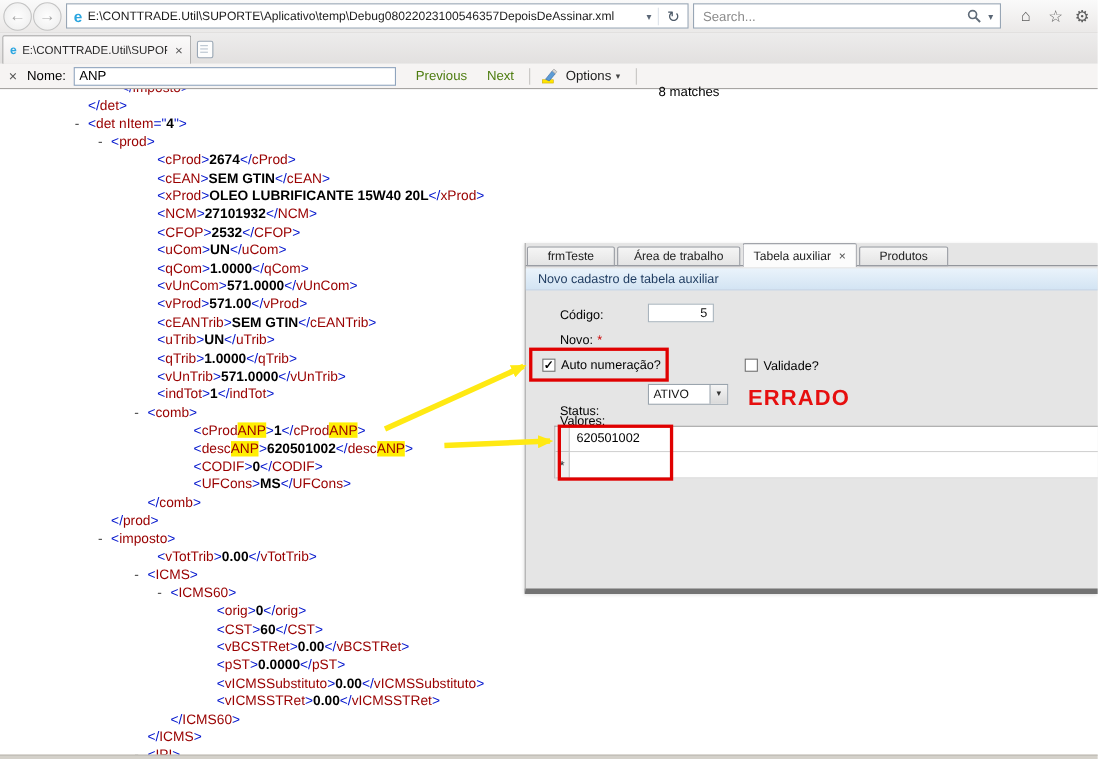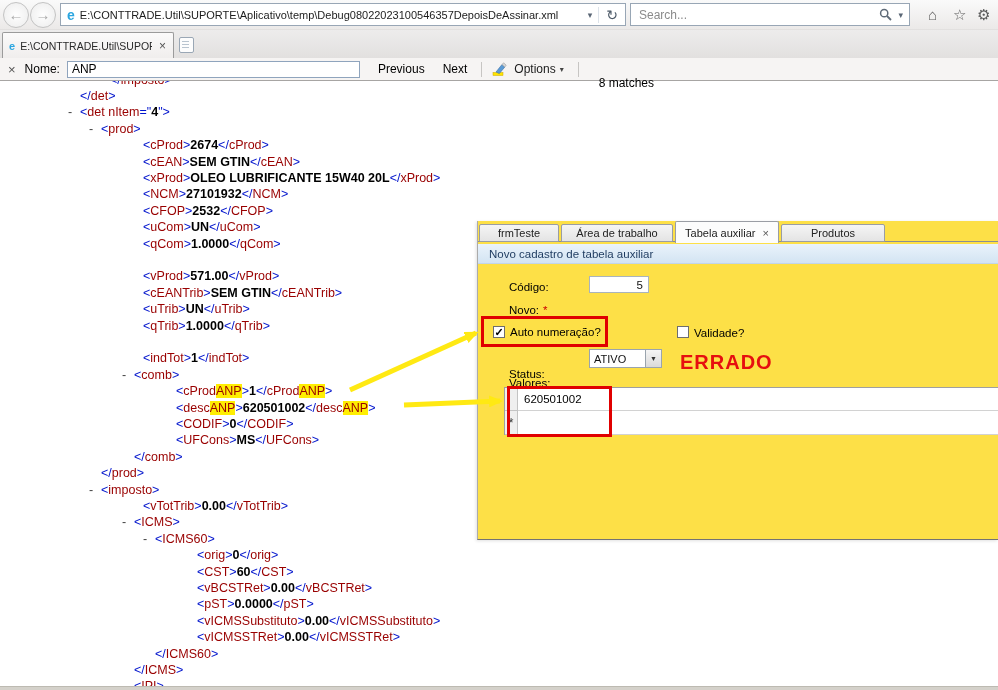--- a/index.html
+++ b/index.html
@@ -36,36 +36,36 @@
     background:#fdfdfd; border:1px solid #9aa7b5; border-radius:2px; z-index:6; }
   .newtab::after { content:""; position:absolute; left:2px; top:3px; width:7px; height:1px;
     background:#b9c4cf; box-shadow:0 3px 0 #b9c4cf, 0 6px 0 #b9c4cf; }
   
   .findbar { position:absolute; left:0; top:58px; width:998px; height:23px;
     background:#f6f4f3; border-bottom:1px solid #a7a5a3; display:flex; align-items:center; z-index:5; }
   .find-close { font-size:13px; color:#555; margin:0 9px 0 8px; }
   .find-label { font-size:12px; color:#000; margin-right:7px; }
   .find-input { width:293px; height:17px; border:1px solid #8fa4bd; font-size:12px;
     padding:0 4px; font-family:"Liberation Sans",sans-serif; outline:none; }
-  .fbtn { font-size:12px; color:#000000; margin-left:18px; }
+  .fbtn { font-size:12px; color:#4d7c0f; margin-left:18px; }
   .fsep { width:1px; height:15px; background:#c7c5c3; margin:0 10px 0 14px; }
   .fopts { font-size:12px; color:#1c1c1c; margin-left:6px; }
   .fcaret { font-size:8px; color:#444; margin-left:4px; }
   .fmatches { font-size:12px; color:#000; margin-left:10px;margin-top:28px; }
   
   .xml { position:absolute; left:0; top:0; width:998px; height:690px; z-index:1; }
   .xline { position:absolute; white-space:pre; font-size:12.5px; line-height:16.4px; height:16.4px; }
   .dash { position:absolute; left:-12px; color:#444; }
   .tk-m { color:#0013cc; }
   .tk-t { color:#990000; }
   .tk-v { color:#000; font-weight:bold; }
   .tk-h { color:#990000; background:#ffee02; }
   
   .appwin { position:absolute; left:477px; top:221px; width:521px; height:319px;
-    background:#fde047; border-left:1px solid #ababab; border-bottom:1px solid #737373;
+    background:#e5e5e5; border-left:1px solid #ababab; border-bottom:5px solid #737373;
     box-shadow:-1px 1px 3px rgba(0,0,0,.12); z-index:10; font-size:11.5px; color:#111; }
   .wtabs { position:absolute; left:0; top:0; width:100%; height:21px; border-bottom:1px solid #8a8d94; }
   .wtab { position:absolute; top:3px; height:18px; background:linear-gradient(#f5f5f5,#e4e4e4);
     border:1px solid #9a9da4; border-radius:2px 2px 0 0; font-size:11px; color:#222;
     display:flex; align-items:center; justify-content:center; padding:0 6px; }
   .wtab.sel { top:0; height:22px; background:#fcfcfc; border-bottom:none; z-index:2; font-size:11px; }
   .wtab-close { font-size:11px; color:#555; margin-left:7px; }
   .ghdr { position:absolute; left:0; top:23px; width:100%; height:20px;
     background:linear-gradient(#eaf3fb,#d3e4f3); border-bottom:1px solid #c2d5e8;
     display:flex; align-items:center; padding-left:11px; color:#1d3a5f; font-size:11.5px; }
@@ -105,24 +105,26 @@
     <div class="xline" style="top: 87.9px; left: 80px;"><span class="tk-m">&lt;/</span><span class="tk-t">det</span><span class="tk-m">&gt;</span></div>
     <div class="xline" style="top: 104.3px; left: 80px;"><span class="dash">-</span><span class="tk-m">&lt;</span><span class="tk-t">det</span><span class="tk-m"> </span><span class="tk-t">nItem</span><span class="tk-m">="</span><span class="tk-v">4</span><span class="tk-m">"&gt;</span></div>
     <div class="xline" style="top: 120.7px; left: 101px;"><span class="dash">-</span><span class="tk-m">&lt;</span><span class="tk-t">prod</span><span class="tk-m">&gt;</span></div>
     <div class="xline" style="top: 137.1px; left: 143px;"><span class="tk-m">&lt;</span><span class="tk-t">cProd</span><span class="tk-m">&gt;</span><span class="tk-v">2674</span><span class="tk-m">&lt;/</span><span class="tk-t">cProd</span><span class="tk-m">&gt;</span></div>
     <div class="xline" style="top: 153.5px; left: 143px;"><span class="tk-m">&lt;</span><span class="tk-t">cEAN</span><span class="tk-m">&gt;</span><span class="tk-v">SEM GTIN</span><span class="tk-m">&lt;/</span><span class="tk-t">cEAN</span><span class="tk-m">&gt;</span></div>
     <div class="xline" style="top: 169.9px; left: 143px;"><span class="tk-m">&lt;</span><span class="tk-t">xProd</span><span class="tk-m">&gt;</span><span class="tk-v">OLEO LUBRIFICANTE 15W40 20L</span><span class="tk-m">&lt;/</span><span class="tk-t">xProd</span><span class="tk-m">&gt;</span></div>
     <div class="xline" style="top: 186.3px; left: 143px;"><span class="tk-m">&lt;</span><span class="tk-t">NCM</span><span class="tk-m">&gt;</span><span class="tk-v">27101932</span><span class="tk-m">&lt;/</span><span class="tk-t">NCM</span><span class="tk-m">&gt;</span></div>
     <div class="xline" style="top: 202.7px; left: 143px;"><span class="tk-m">&lt;</span><span class="tk-t">CFOP</span><span class="tk-m">&gt;</span><span class="tk-v">2532</span><span class="tk-m">&lt;/</span><span class="tk-t">CFOP</span><span class="tk-m">&gt;</span></div>
     <div class="xline" style="top: 219.1px; left: 143px;"><span class="tk-m">&lt;</span><span class="tk-t">uCom</span><span class="tk-m">&gt;</span><span class="tk-v">UN</span><span class="tk-m">&lt;/</span><span class="tk-t">uCom</span><span class="tk-m">&gt;</span></div>
     <div class="xline" style="top: 235.5px; left: 143px;"><span class="tk-m">&lt;</span><span class="tk-t">qCom</span><span class="tk-m">&gt;</span><span class="tk-v">1.0000</span><span class="tk-m">&lt;/</span><span class="tk-t">qCom</span><span class="tk-m">&gt;</span></div>
+    <div class="xline" style="top: 251.9px; left: 143px;"><span class="tk-m">&lt;</span><span class="tk-t">vUnCom</span><span class="tk-m">&gt;</span><span class="tk-v">571.0000</span><span class="tk-m">&lt;/</span><span class="tk-t">vUnCom</span><span class="tk-m">&gt;</span></div>
     <div class="xline" style="top: 268.3px; left: 143px;"><span class="tk-m">&lt;</span><span class="tk-t">vProd</span><span class="tk-m">&gt;</span><span class="tk-v">571.00</span><span class="tk-m">&lt;/</span><span class="tk-t">vProd</span><span class="tk-m">&gt;</span></div>
     <div class="xline" style="top: 284.7px; left: 143px;"><span class="tk-m">&lt;</span><span class="tk-t">cEANTrib</span><span class="tk-m">&gt;</span><span class="tk-v">SEM GTIN</span><span class="tk-m">&lt;/</span><span class="tk-t">cEANTrib</span><span class="tk-m">&gt;</span></div>
     <div class="xline" style="top: 301.1px; left: 143px;"><span class="tk-m">&lt;</span><span class="tk-t">uTrib</span><span class="tk-m">&gt;</span><span class="tk-v">UN</span><span class="tk-m">&lt;/</span><span class="tk-t">uTrib</span><span class="tk-m">&gt;</span></div>
     <div class="xline" style="top: 317.5px; left: 143px;"><span class="tk-m">&lt;</span><span class="tk-t">qTrib</span><span class="tk-m">&gt;</span><span class="tk-v">1.0000</span><span class="tk-m">&lt;/</span><span class="tk-t">qTrib</span><span class="tk-m">&gt;</span></div>
+    <div class="xline" style="top: 333.9px; left: 143px;"><span class="tk-m">&lt;</span><span class="tk-t">vUnTrib</span><span class="tk-m">&gt;</span><span class="tk-v">571.0000</span><span class="tk-m">&lt;/</span><span class="tk-t">vUnTrib</span><span class="tk-m">&gt;</span></div>
     <div class="xline" style="top: 350.3px; left: 143px;"><span class="tk-m">&lt;</span><span class="tk-t">indTot</span><span class="tk-m">&gt;</span><span class="tk-v">1</span><span class="tk-m">&lt;/</span><span class="tk-t">indTot</span><span class="tk-m">&gt;</span></div>
     <div class="xline" style="top: 366.7px; left: 134px;"><span class="dash">-</span><span class="tk-m">&lt;</span><span class="tk-t">comb</span><span class="tk-m">&gt;</span></div>
     <div class="xline" style="top: 383.1px; left: 176px;"><span class="tk-m">&lt;</span><span class="tk-t">cProd</span><span class="tk-h">ANP</span><span class="tk-m">&gt;</span><span class="tk-v">1</span><span class="tk-m">&lt;/</span><span class="tk-t">cProd</span><span class="tk-h">ANP</span><span class="tk-m">&gt;</span></div>
     <div class="xline" style="top: 399.5px; left: 176px;"><span class="tk-m">&lt;</span><span class="tk-t">desc</span><span class="tk-h">ANP</span><span class="tk-m">&gt;</span><span class="tk-v">620501002</span><span class="tk-m">&lt;/</span><span class="tk-t">desc</span><span class="tk-h">ANP</span><span class="tk-m">&gt;</span></div>
     <div class="xline" style="top: 415.9px; left: 176px;"><span class="tk-m">&lt;</span><span class="tk-t">CODIF</span><span class="tk-m">&gt;</span><span class="tk-v">0</span><span class="tk-m">&lt;/</span><span class="tk-t">CODIF</span><span class="tk-m">&gt;</span></div>
     <div class="xline" style="top: 432.3px; left: 176px;"><span class="tk-m">&lt;</span><span class="tk-t">UFCons</span><span class="tk-m">&gt;</span><span class="tk-v">MS</span><span class="tk-m">&lt;/</span><span class="tk-t">UFCons</span><span class="tk-m">&gt;</span></div>
     <div class="xline" style="top: 448.7px; left: 134px;"><span class="tk-m">&lt;/</span><span class="tk-t">comb</span><span class="tk-m">&gt;</span></div>
     <div class="xline" style="top: 465.1px; left: 101px;"><span class="tk-m">&lt;/</span><span class="tk-t">prod</span><span class="tk-m">&gt;</span></div>
     <div class="xline" style="top: 481.5px; left: 101px;"><span class="dash">-</span><span class="tk-m">&lt;</span><span class="tk-t">imposto</span><span class="tk-m">&gt;</span></div>
     <div class="xline" style="top: 497.9px; left: 143px;"><span class="tk-m">&lt;</span><span class="tk-t">vTotTrib</span><span class="tk-m">&gt;</span><span class="tk-v">0.00</span><span class="tk-m">&lt;/</span><span class="tk-t">vTotTrib</span><span class="tk-m">&gt;</span></div>
@@ -192,21 +194,21 @@
     <div class="wtab" style="left:1px;width:80px;">
       <span>frmTeste</span>
     </div>
     <div class="wtab" style="left:83px;width:112px;">
       <span>Área de trabalho</span>
     </div>
     <div class="wtab sel" style="left:197px;width:104px;">
       <span>Tabela auxiliar</span>
       <span class="wtab-close">×</span>
     </div>
-    <div class="wtab" style="left:303px;width:104px;">
+    <div class="wtab" style="left:303px;width:81px;">
       <span>Produtos</span>
     </div>
   </div>
   <div class="ghdr">Novo cadastro de tabela auxiliar</div>
 
   <span class="lbl" style="left:31px;top:60px;">Código:</span>
   <div class="tbx" style="left:111px;top:55px;width:60px;height:17px;justify-content:flex-end;">
     <span>5</span>
   </div>
 

